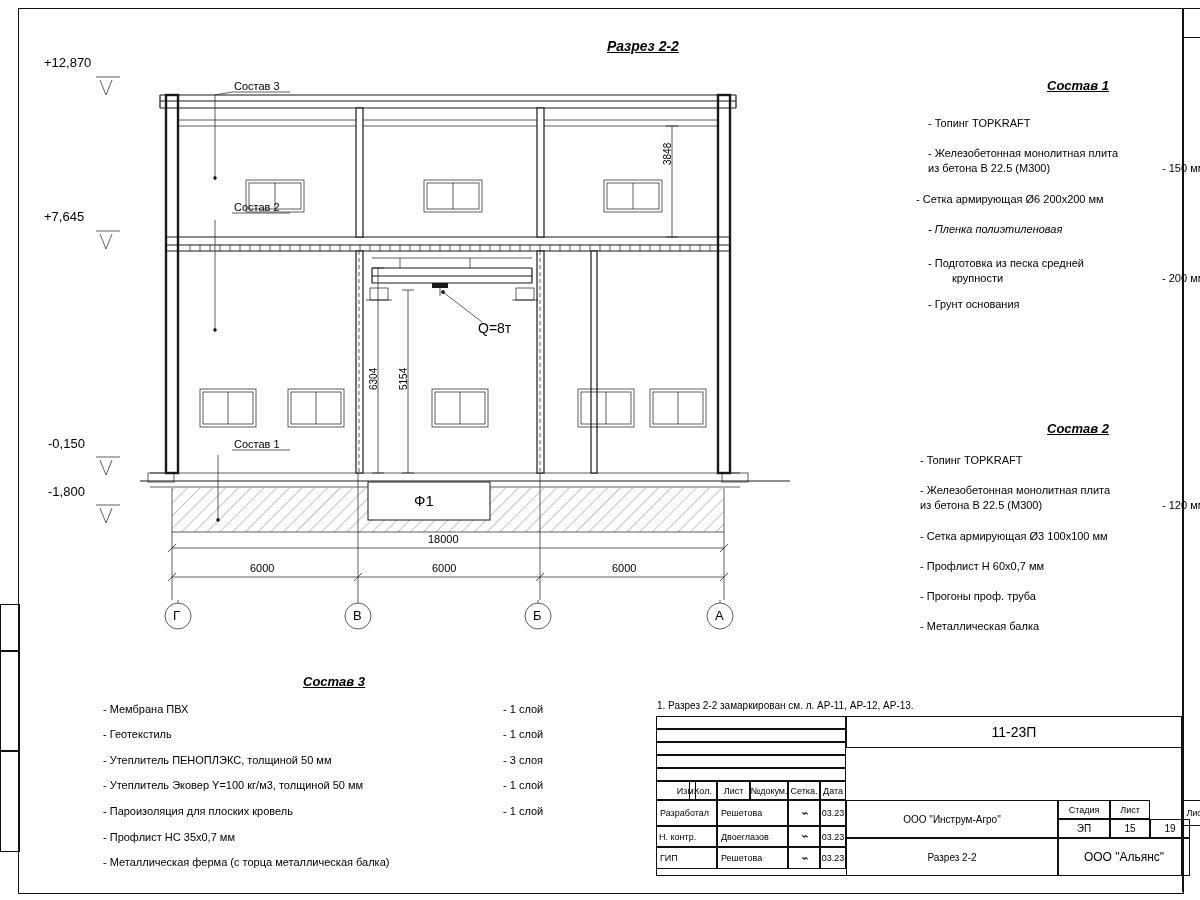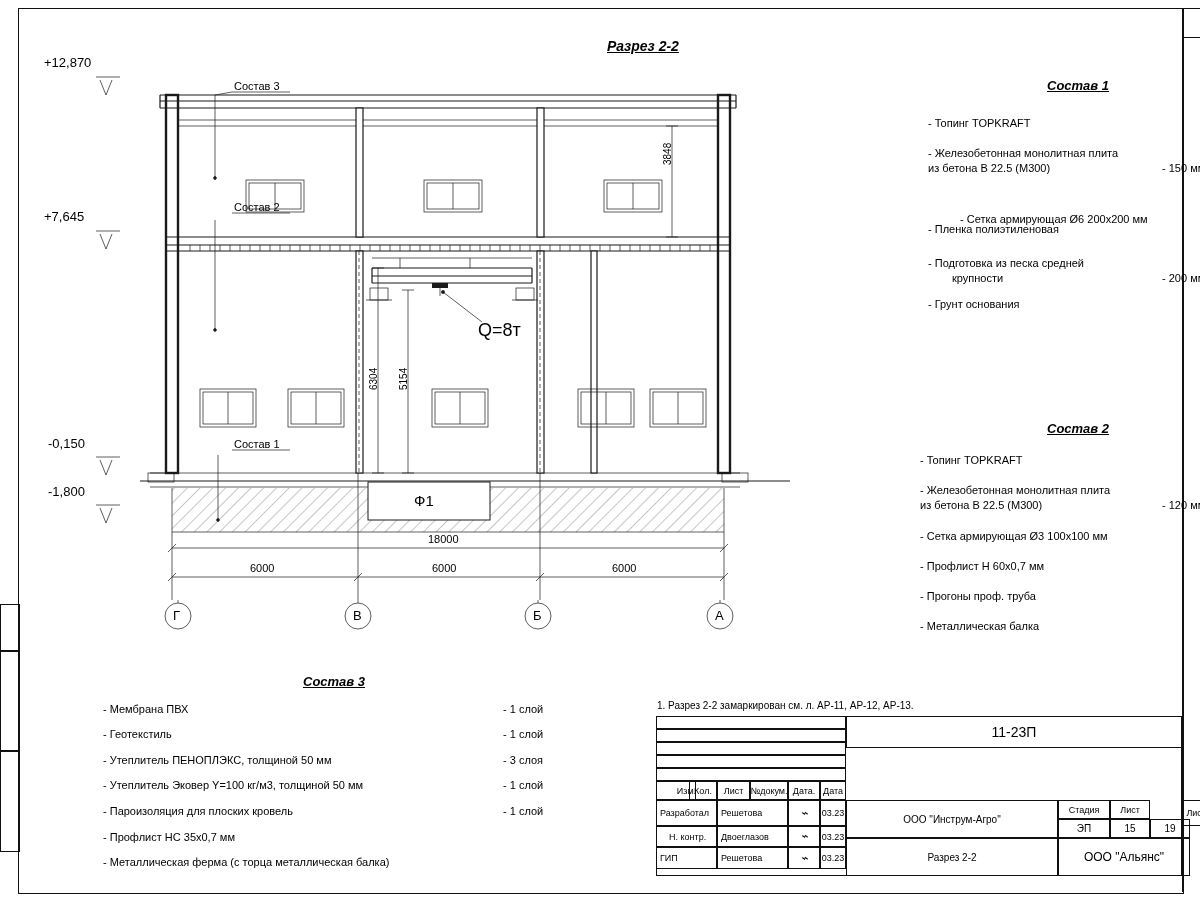--- a/index.html
+++ b/index.html
@@ -303,41 +303,41 @@
   <div class="lbl lev-txt" style="left:48px;top:484px;">-1,800</div>
 
   <div class="lbl small" style="left:234px;top:80px;">Состав 3</div>
   <div class="lbl small" style="left:234px;top:201px;">Состав 2</div>
   <div class="lbl small" style="left:234px;top:438px;">Состав 1</div>
 
   <div class="lbl xsmall" style="left:662px;top:165px;transform:rotate(-90deg);transform-origin:left top;">3848</div>
   <div class="lbl xsmall" style="left:368px;top:390px;transform:rotate(-90deg);transform-origin:left top;">6304</div>
   <div class="lbl xsmall" style="left:398px;top:390px;transform:rotate(-90deg);transform-origin:left top;">5154</div>
 
-  <div class="lbl" style="left:478px;top:320px;font-size:18px;">Q=8т</div>
+  <div class="lbl" style="left:478px;top:320px;font-size:14px;">Q=8т</div>
   <div class="lbl" style="left:414px;top:492px;font-size:15px;">Ф1</div>
 
   <div class="lbl small" style="left:428px;top:533px;">18000</div>
   <div class="lbl small" style="left:250px;top:562px;">6000</div>
   <div class="lbl small" style="left:432px;top:562px;">6000</div>
   <div class="lbl small" style="left:612px;top:562px;">6000</div>
 
   <div class="lbl" style="left:173px;top:608px;font-size:13px;">Г</div>
   <div class="lbl" style="left:353px;top:608px;font-size:13px;">В</div>
   <div class="lbl" style="left:533px;top:608px;font-size:13px;">Б</div>
   <div class="lbl" style="left:715px;top:608px;font-size:13px;">А</div>
 
   <div class="ttl" style="left:1047px;top:78px;font-size:13px;">Состав 1</div>
   <div class="comp-list">
     <div class="row small" style="left:928px;top:117px;">- Топинг TOPKRAFT</div>
     <div class="row small" style="left:928px;top:147px;">- Железобетонная  монолитная плита</div>
     <div class="row small" style="left:928px;top:162px;">  из бетона  В 22.5 (М300)</div>
     <div class="row small" style="left:1162px;top:162px;">- 150 мм</div>
-    <div class="row small" style="left:960px;top:193px;margin-top:20px;">- Сетка армирующая Ø6 200x200 мм</div>
-    <div class="row small" style="left:928px;top:223px;">- Пленка полиэтиленовая</div>
+    <div class="row small" style="left:916px;top:193px;">- Сетка армирующая Ø6 200x200 мм</div>
+    <div class="row small" style="left:928px;top:223px;font-style:italic;">- Пленка полиэтиленовая</div>
     <div class="row small" style="left:928px;top:257px;">- Подготовка из песка средней</div>
     <div class="row small" style="left:928px;top:272px;padding-left:24px;">   крупности</div>
     <div class="row small" style="left:1162px;top:272px;">- 200 мм</div>
     <div class="row small" style="left:928px;top:298px;">- Грунт основания</div>
   </div>
 
   <div class="ttl" style="left:1047px;top:421px;font-size:13px;">Состав 2</div>
   <div class="comp-list">
     <div class="row small" style="left:920px;top:454px;">- Топинг TOPKRAFT</div>
     <div class="row small" style="left:920px;top:484px;">- Железобетонная  монолитная плита</div>
@@ -372,31 +372,31 @@
   <div class="tb-c bord" style="left:656px;top:716px;width:190px;height:13px;"></div>
   <div class="tb-c bord" style="left:656px;top:729px;width:190px;height:13px;"></div>
   <div class="tb-c bord" style="left:656px;top:742px;width:190px;height:13px;"></div>
   <div class="tb-c bord" style="left:656px;top:755px;width:190px;height:13px;"></div>
   <div class="tb-c bord" style="left:656px;top:768px;width:190px;height:13px;"></div>
 
   <div class="tb-c bord tiny" style="left:656px;top:781px;width:40px;height:19px;padding-left:21px;">Изм.</div>
   <div class="tb-c bord tiny" style="left:689px;top:781px;width:28px;height:19px;">Кол.</div>
   <div class="tb-c bord tiny" style="left:717px;top:781px;width:33px;height:19px;">Лист</div>
   <div class="tb-c bord tiny" style="left:750px;top:781px;width:38px;height:19px;">№докум.</div>
-  <div class="tb-c bord tiny" style="left:788px;top:781px;width:32px;height:19px;">Дата.</div>
+  <div class="tb-c bord tiny" style="left:788px;top:781px;width:32px;height:19px;">Сетка.</div>
   <div class="tb-c bord tiny" style="left:820px;top:781px;width:26px;height:19px;">Дата</div>
 
   <div class="tb-c bord tiny" style="left:656px;top:800px;width:61px;height:26px;justify-content:flex-start;padding-left:3px;">Разработал</div>
   <div class="tb-c bord tiny" style="left:717px;top:800px;width:71px;height:26px;justify-content:flex-start;padding-left:3px;">Решетова</div>
   <div class="tb-c bord tiny" style="left:788px;top:800px;width:32px;height:26px;">
       <span style="font-family:'Liberation Serif',serif;font-style:italic;font-size:12px;">⌁</span>
     </div>
   <div class="tb-c bord tiny" style="left:820px;top:800px;width:26px;height:26px;">03.23</div>
 
-  <div class="tb-c bord tiny" style="left:656px;top:826px;width:61px;height:21px;justify-content:flex-start;padding-left:12px;">Н. контр.</div>
+  <div class="tb-c bord tiny" style="left:656px;top:826px;width:61px;height:21px;justify-content:flex-start;padding-left:2px;">Н. контр.</div>
   <div class="tb-c bord tiny" style="left:717px;top:826px;width:71px;height:21px;justify-content:flex-start;padding-left:3px;">Двоеглазов</div>
   <div class="tb-c bord tiny" style="left:788px;top:826px;width:32px;height:21px;">
       <span style="font-family:'Liberation Serif',serif;font-style:italic;font-size:12px;">⌁</span>
     </div>
   <div class="tb-c bord tiny" style="left:820px;top:826px;width:26px;height:21px;">03.23</div>
 
   <div class="tb-c bord tiny" style="left:656px;top:847px;width:61px;height:22px;justify-content:flex-start;padding-left:3px;">ГИП</div>
   <div class="tb-c bord tiny" style="left:717px;top:847px;width:71px;height:22px;justify-content:flex-start;padding-left:3px;">Решетова</div>
   <div class="tb-c bord tiny" style="left:788px;top:847px;width:32px;height:22px;">
       <span style="font-family:'Liberation Serif',serif;font-style:italic;font-size:12px;">⌁</span>

